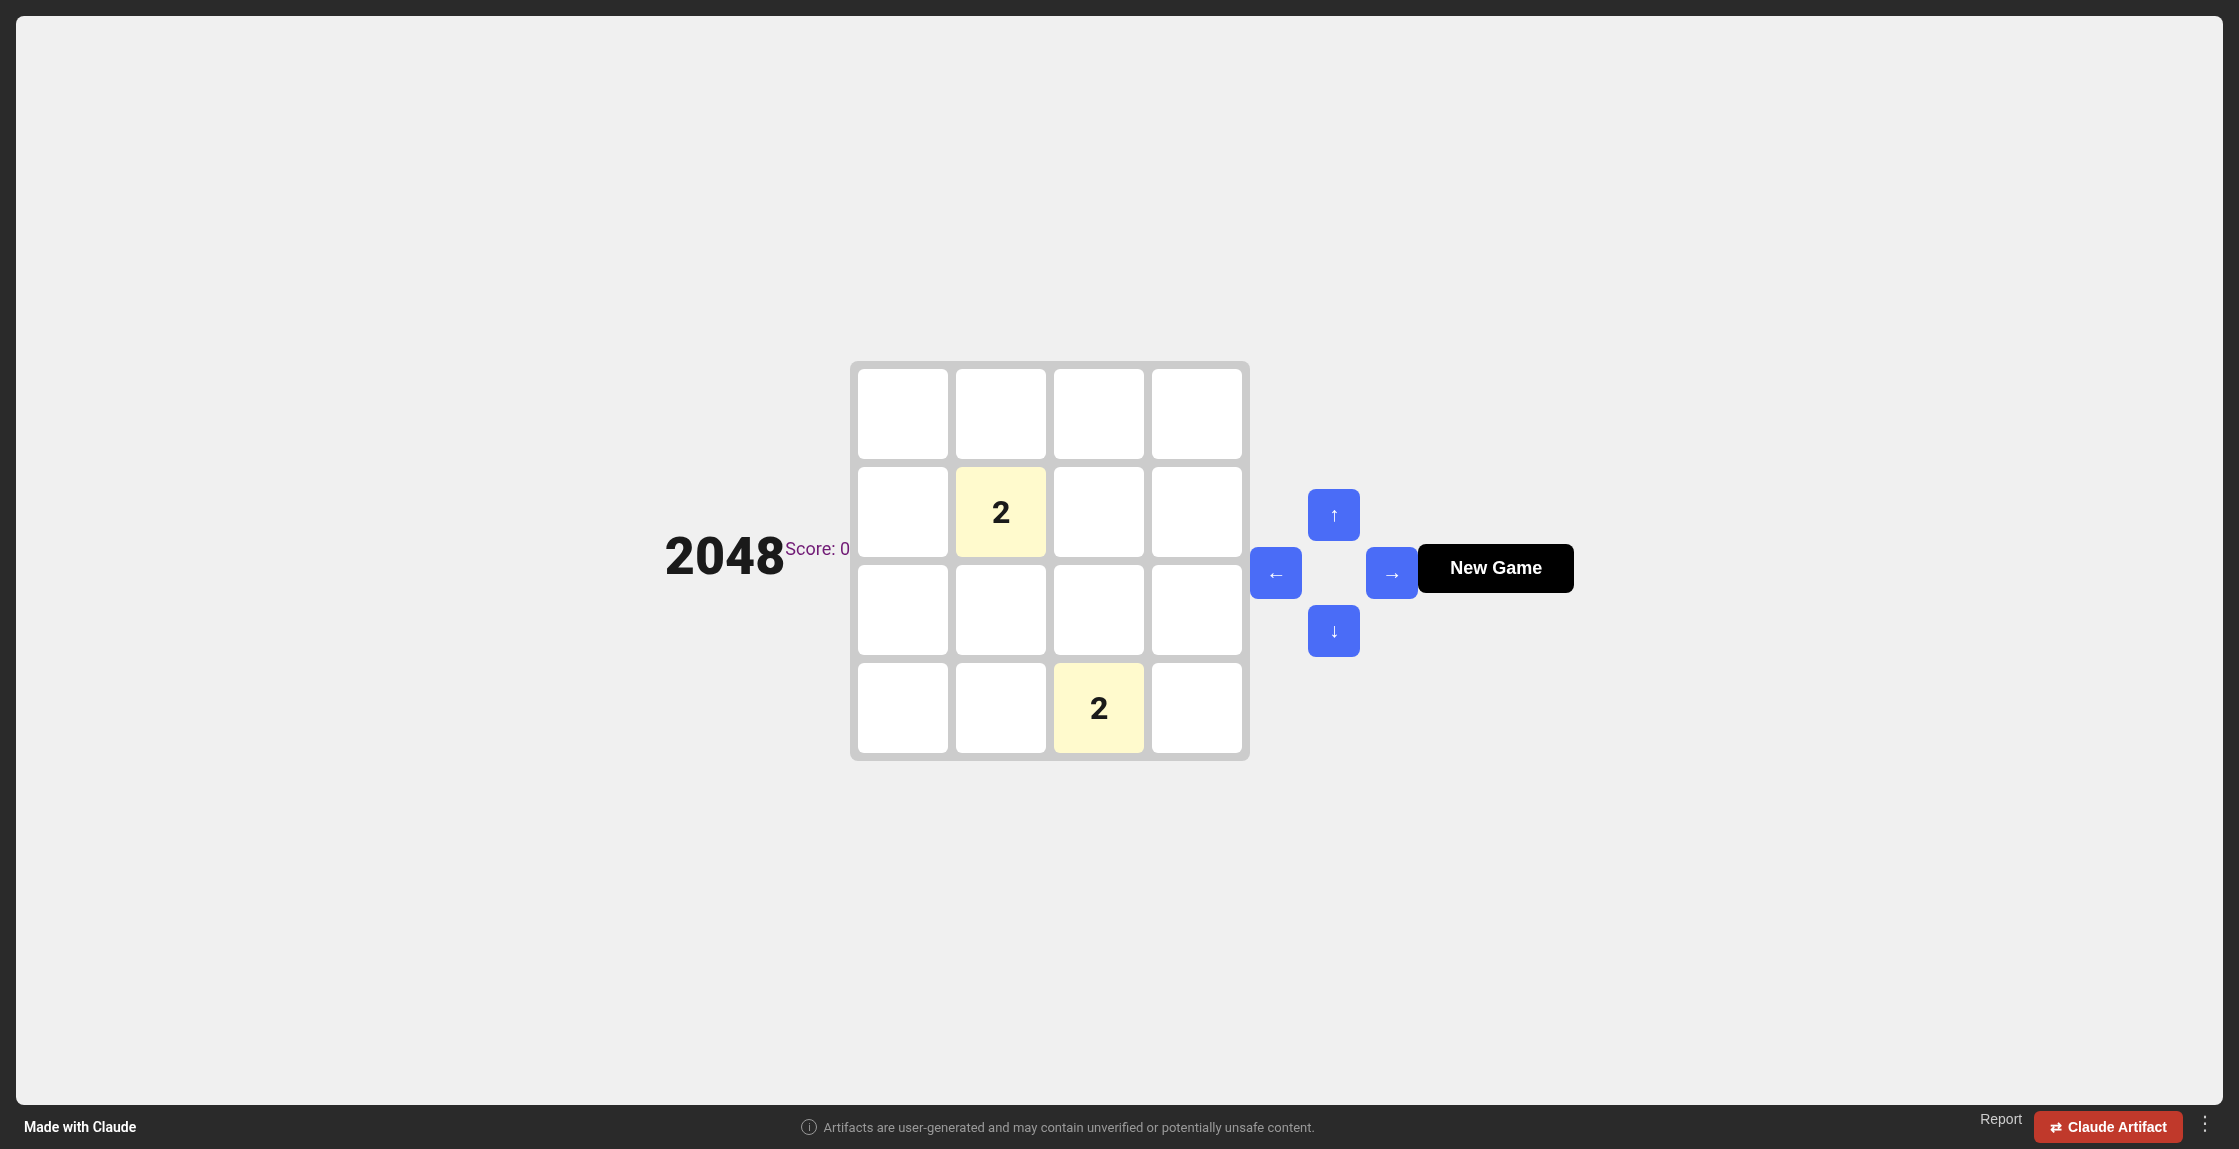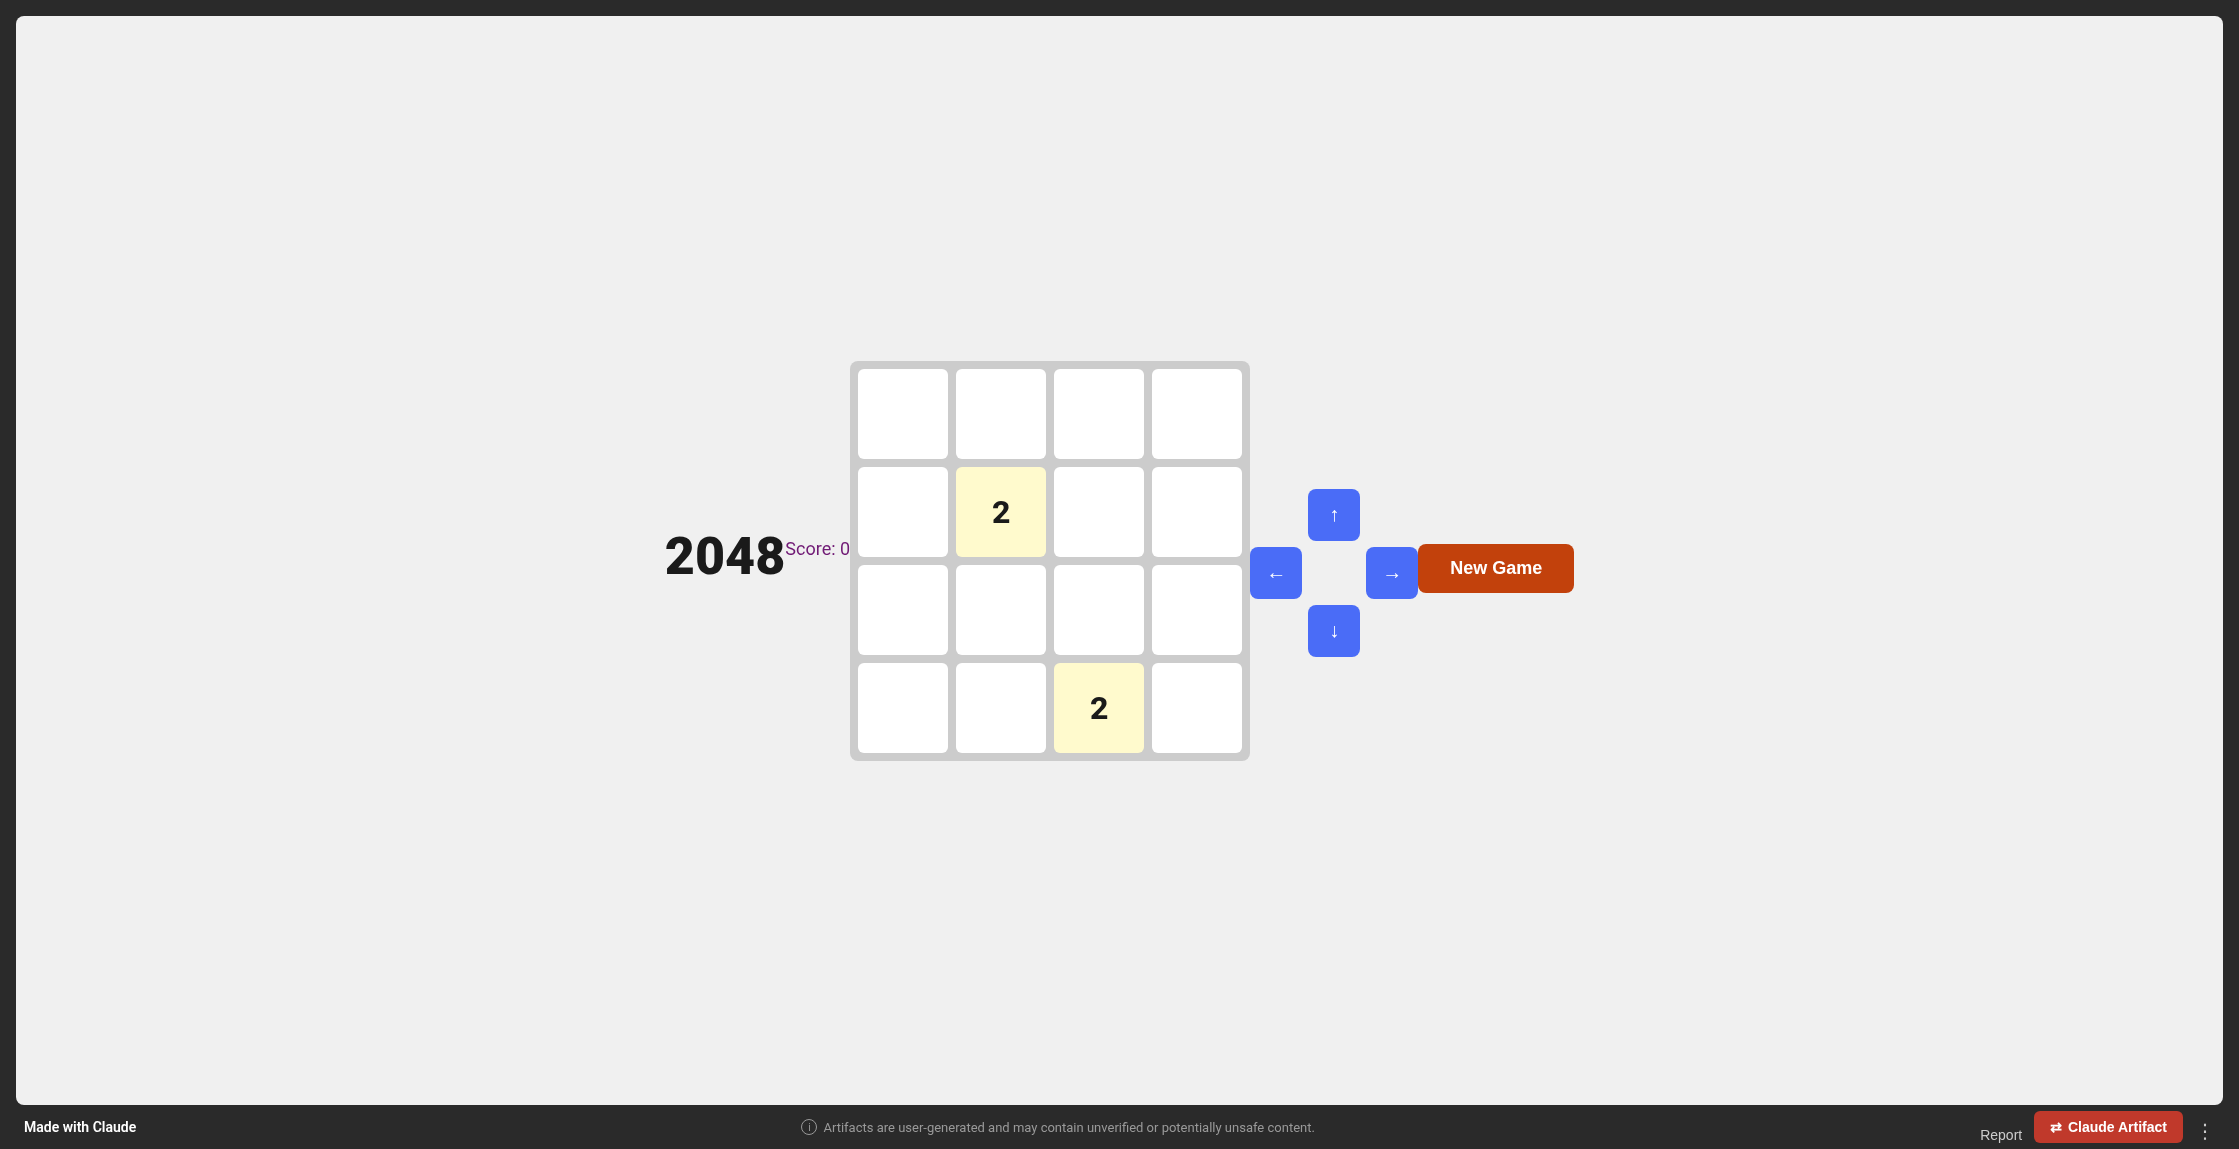--- a/index.html
+++ b/index.html
@@ -79,21 +79,21 @@
       display: flex;
       align-items: center;
       justify-content: center;
       color: white;
       font-size: 20px;
       transition: background 0.15s;
     }
     .new-game-btn {
       margin-top: 16px;
       padding: 14px 32px;
-      background: #c2410c;
+      background: #000000;
       color: white;
       border: none;
       border-radius: 8px;
       font-size: 18px;
       font-weight: 600;
       cursor: pointer;
       transition: background 0.15s;
     }
     .footer {
       background: #2a2a2a;
@@ -127,21 +127,21 @@
       border: 1px solid #999;
       border-radius: 50%;
       display: flex;
       align-items: center;
       justify-content: center;
       font-size: 10px;
       color: #999;
     }
     .footer-right {
       display: flex;
-      align-items: flex-end;
+      align-items: flex-start;
       gap: 12px;
     }
     .report-btn {
       background: none;
       border: none;
       color: #ccc;
       cursor: pointer;
       font-size: 14px;
     }
     .remix-btn {

